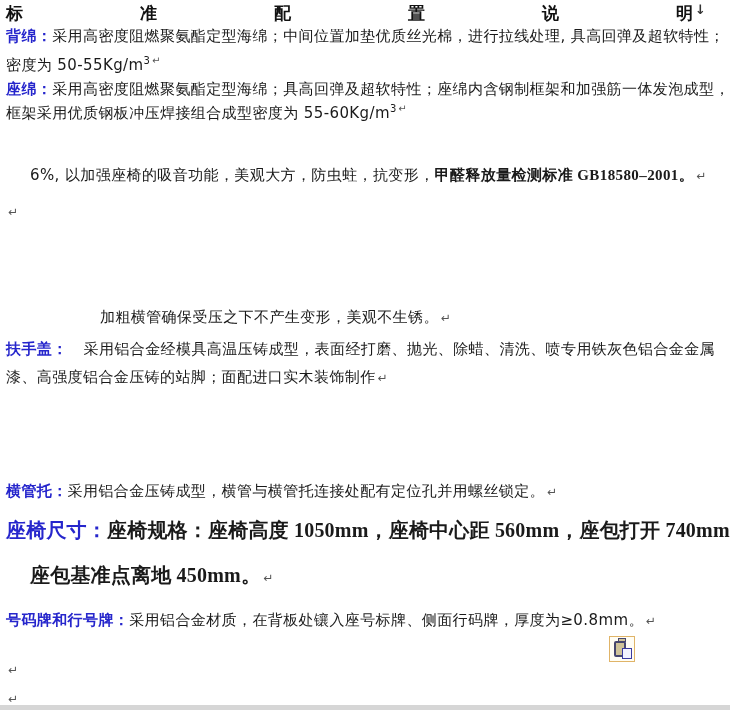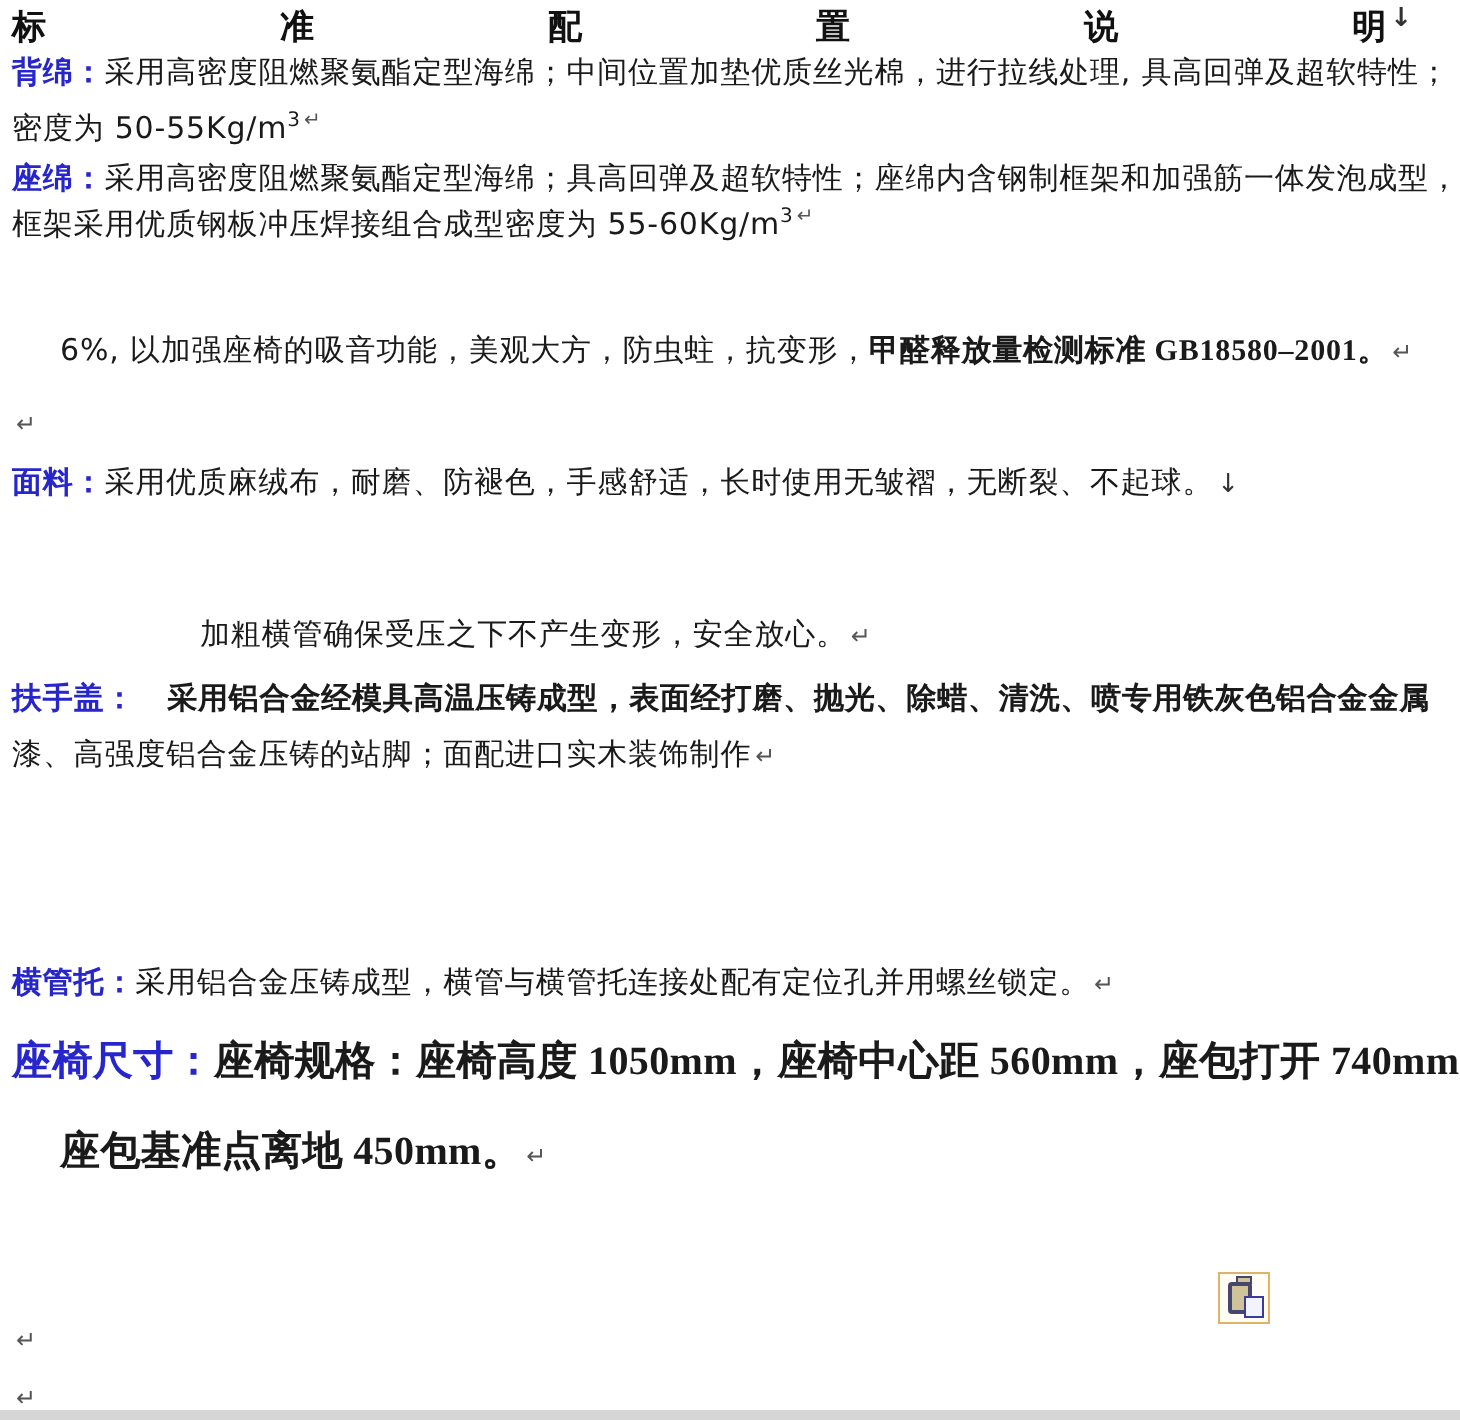--- a/index.html
+++ b/index.html
@@ -19,21 +19,21 @@
     position:absolute;left:6px;white-space:nowrap;
     font-size:15px;letter-spacing:0.4px;line-height:19px;color:#1a1a1a;
   }
   .head{color:#2626cc;font-weight:bold;}
   .bold{font-weight:bold;font-family:Liberation Serif, serif;}
   .mark{color:#555;font-size:12px;letter-spacing:0;padding-left:2px;}
   .mark-down{font-size:13px;color:#333;}
   .sup{font-size:10px;vertical-align:super;letter-spacing:0;}
   .sup-mark{vertical-align:super;font-size:10px;}
   .big{font-size:20px;letter-spacing:0.2px;line-height:25px;}
-  .gap-after-head{margin-left:16px;font-weight:bold;}
+  .gap-after-head{margin-left:16px;}
   
   .paste-btn{
     position:absolute;left:609px;top:636px;width:26px;height:26px;
     border:1px solid #e0b468;background:#fffdf4;cursor:pointer;box-sizing:border-box;
   }
   .clipboard{
     position:absolute;left:4px;top:4px;width:12px;height:16px;
     background:#cfc39a;border:2px solid #46466e;border-radius:2px;box-sizing:border-box;
   }
   .clip-top{
@@ -80,26 +80,23 @@
   </div>
 
   <div class="para" style="top:166px;left:30px">
     <span>6%, 以加强座椅的吸音功能，美观大方，防虫蛀，抗变形，</span><span class="bold">甲醛释放量检测标准 GB18580–2001。</span><span class="mark">↵</span>
   </div>
 
   <div class="para" style="top:202px">
     <span class="mark">↵</span>
   </div>
 
-  <div class="para" style="top:232px">
-    <span class="head">面料：</span><span>采用优质麻绒布，耐磨、防褪色，手感舒适，长时使用无皱褶，无断裂、不起球。</span><span class="mark mark-down">↓</span>
-  </div>
 
   <div class="para" style="top:308px;left:100px">
-    <span>加粗横管确保受压之下不产生变形，安全放心。</span><span class="mark">↵</span>
+    <span>加粗横管确保受压之下不产生变形，美观不生锈。</span><span class="mark">↵</span>
   </div>
 
   <div class="para" style="top:340px">
     <span class="head">扶手盖：</span><span class="gap-after-head">采用铝合金经模具高温压铸成型，表面经打磨、抛光、除蜡、清洗、喷专用铁灰色铝合金金属</span>
   </div>
   <div class="para" style="top:368px">
     <span>漆、高强度铝合金压铸的站脚；面配进口实木装饰制作</span><span class="mark">↵</span>
   </div>
 
 
@@ -108,20 +105,23 @@
     <span class="head">横管托：</span><span>采用铝合金压铸成型，横管与横管托连接处配有定位孔并用螺丝锁定。</span><span class="mark">↵</span>
   </div>
 
   <div class="para big" style="top:518px">
     <span class="head">座椅尺寸：</span><span class="bold">座椅规格：座椅高度 1050mm，座椅中心距 560mm，座包打开 740mm</span>
   </div>
   <div class="para big" style="top:563px;left:30px">
     <span class="bold">座包基准点离地 450mm。</span><span class="mark">↵</span>
   </div>
 
+  <div class="para" style="top:611px">
+    <span class="head">号码牌和行号牌：</span><span>采用铝合金材质，在背板处镶入座号标牌、侧面行码牌，厚度为≥0.8mm。</span><span class="mark">↵</span>
+  </div>
 
   <div class="paste-btn">
     <span class="clipboard"></span>
     <span class="clip-top"></span>
     <span class="paste-page"></span>
   </div>
 
   <div class="para" style="top:660px">
     <span class="mark">↵</span>
   </div>

